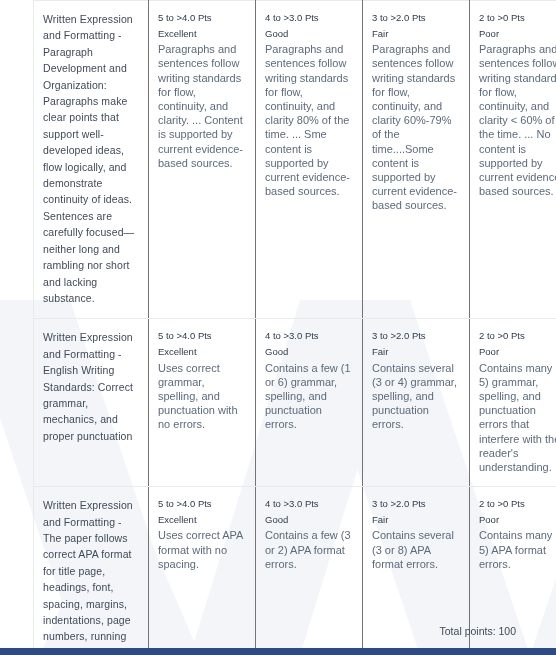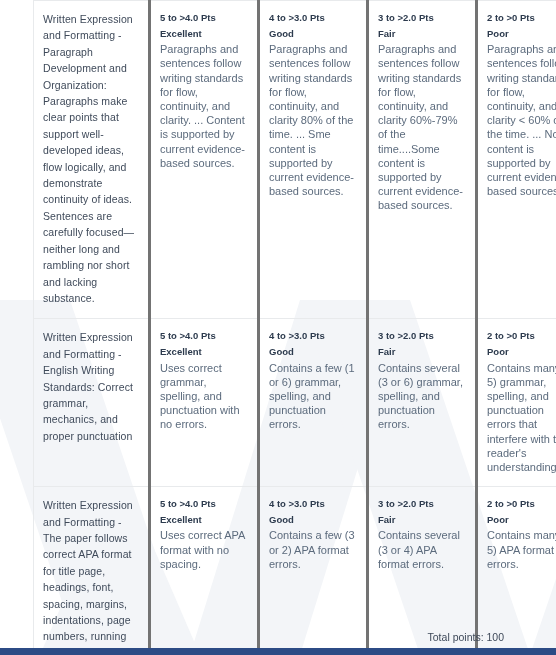--- a/index.html
+++ b/index.html
@@ -38,21 +38,21 @@
     position: absolute;
     left: 33px;
     top: 0px;
     width: 491px;
     border-collapse: collapse;
     table-layout: fixed;
     background: transparent;
   }
   #rubric-table td {
     vertical-align: top;
-    border-right: 3px solid #737373;
+    border-right: 1px solid #737373;
     border-bottom: 1px solid #e8eaec;
     padding: 10px 9px 12px 9px;
     background: transparent;
   }
   #rubric-table tr td:first-child {
     border-left: 1px solid #e8eaec;
   }
   #rubric-table tr:first-child td {
     border-top: 1px solid #e8eaec;
   }
@@ -65,39 +65,39 @@
   .criterion-text {
     font-size: 10.5px;
     line-height: 16.4px;
     color: #3f4a5a;
     letter-spacing: 0.01em;
   }
 
   .rating-head {
     font-size: 9.5px;
     line-height: 13.6px;
-    font-weight: bold;
+    font-weight: normal;
     color: #2d3b4e;
     margin-bottom: 2px;
   }
   .rating-desc {
     font-size: 11px;
     line-height: 14.2px;
     color: #5c6b7d;
   }
 
   
   #total-points-row {
     position: absolute;
-    left: 21px;
+    left: 33px;
     top: 625px;
     width: 491px;
     height: 23px;
     display: flex;
-    align-items: center;
+    align-items: flex-start;
     justify-content: flex-end;
     box-sizing: border-box;
     padding-right: 8px;
   }
   #total-points-label {
     font-size: 10.5px;
     color: #3f4a5a;
   }
 
   
@@ -173,21 +173,21 @@
 
         <td class="col-rating">
           <div class="rating-head">4 to &gt;3.0 Pts</div>
           <div class="rating-head">Good</div>
           <div class="rating-desc">Contains a few (1 or 6) grammar, spelling, and punctuation errors.</div>
         </td>
 
         <td class="col-rating">
           <div class="rating-head">3 to &gt;2.0 Pts</div>
           <div class="rating-head">Fair</div>
-          <div class="rating-desc">Contains several (3 or 6) grammar, spelling, and punctuation errors.</div>
+          <div class="rating-desc">Contains several (3 or 4) grammar, spelling, and punctuation errors.</div>
         </td>
 
         <td class="col-rating">
           <div class="rating-head">2 to &gt;0 Pts</div>
           <div class="rating-head">Poor</div>
           <div class="rating-desc">Contains many (≥ 5) grammar, spelling, and punctuation errors that interfere with the reader's understanding.</div>
         </td>
 
       </tr>
 
@@ -204,21 +204,21 @@
 
         <td class="col-rating">
           <div class="rating-head">4 to &gt;3.0 Pts</div>
           <div class="rating-head">Good</div>
           <div class="rating-desc">Contains a few (3 or 2) APA format errors.</div>
         </td>
 
         <td class="col-rating">
           <div class="rating-head">3 to &gt;2.0 Pts</div>
           <div class="rating-head">Fair</div>
-          <div class="rating-desc">Contains several (3 or 4) APA format errors.</div>
+          <div class="rating-desc">Contains several (3 or 8) APA format errors.</div>
         </td>
 
         <td class="col-rating">
           <div class="rating-head">2 to &gt;0 Pts</div>
           <div class="rating-head">Poor</div>
           <div class="rating-desc">Contains many (≥ 5) APA format errors.</div>
         </td>
 
       </tr>
 

